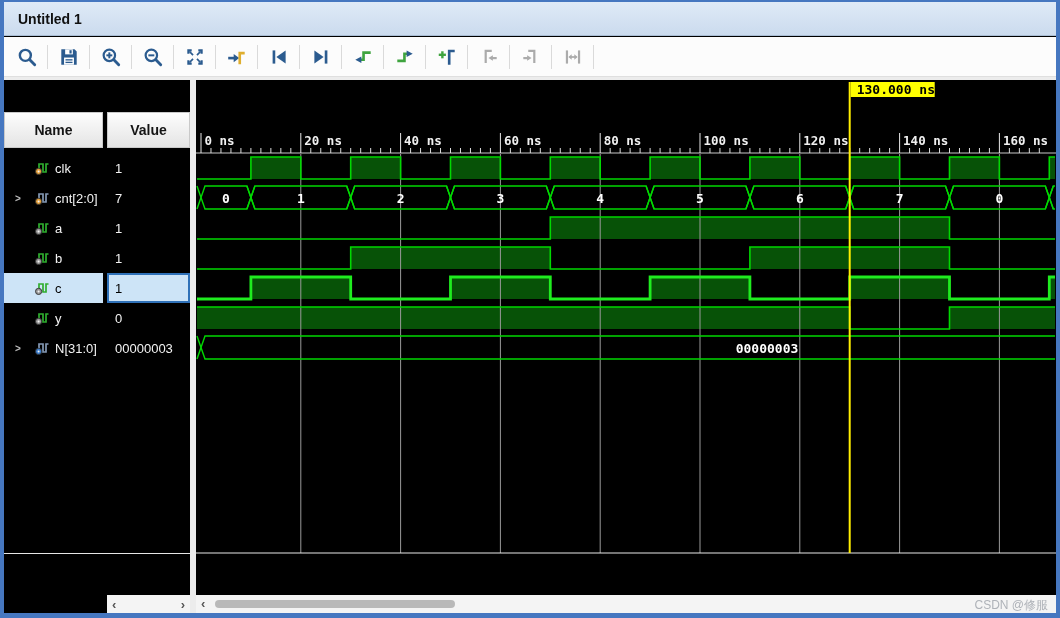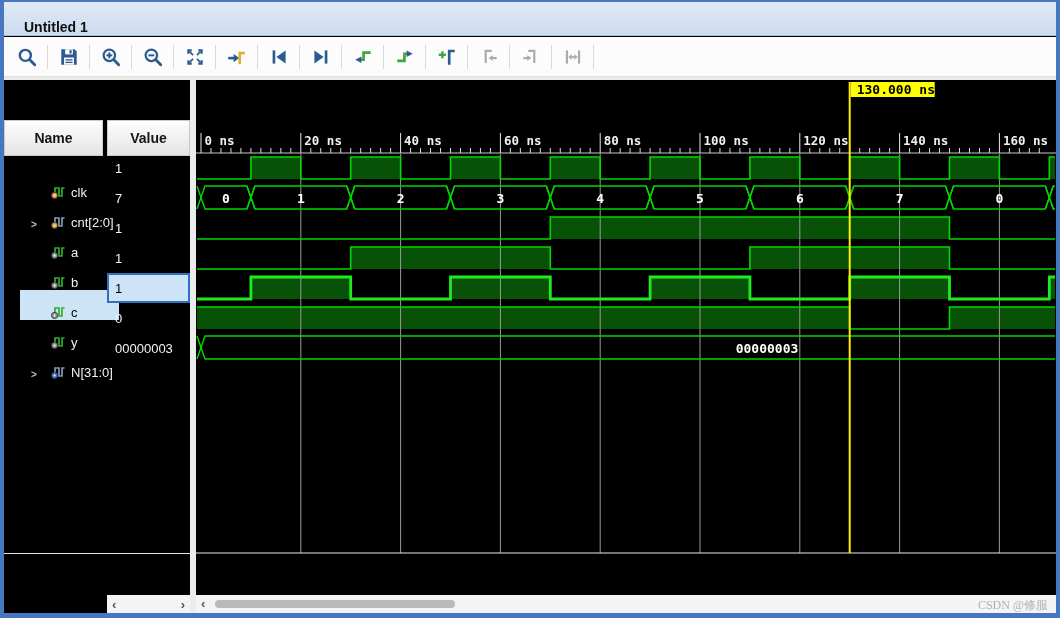--- a/index.html
+++ b/index.html
@@ -7,57 +7,57 @@
           font-family:"Liberation Sans",sans-serif;overflow:hidden;}
   
   .b-edge{position:absolute;background:#4677c0;z-index:50;}
   .b-left{left:0;top:0;width:4px;height:618px;}
   .b-right{right:0;top:0;width:4px;height:618px;}
   .b-top{left:0;top:0;width:1060px;height:2px;}
   .b-bottom{left:0;bottom:0;width:1060px;height:5px;}
   
   .titlebar{position:absolute;left:4px;top:2px;width:1052px;height:34px;
     background:linear-gradient(#dfeaf7,#cbdbee);border-bottom:1px solid #a9bdd4;
-    display:flex;align-items:flex-end;padding-left:20px;box-sizing:border-box;
+    display:flex;align-items:center;padding-left:14px;box-sizing:border-box;
     font-weight:bold;font-size:14px;color:#101010;}
   
   .toolbar{position:absolute;left:4px;top:37px;width:1052px;height:40px;background:#fcfcfc;
     border-bottom:1px solid #dfdfdf;display:flex;align-items:center;padding-left:5px;box-sizing:border-box;}
   .toolstrip{position:absolute;left:4px;top:77px;width:1052px;height:3px;background:#ececec;}
   .tool-btn{width:35px;height:34px;display:flex;align-items:center;justify-content:center;}
   .tool-btn svg{width:22px;height:22px;}
   .tool-sep{width:1px;height:24px;background:#dadada;margin:0 3px;}
   
   .left-panel{position:absolute;left:4px;top:80px;width:186px;height:515px;background:#000;}
   .col-header{position:absolute;top:32px;height:36px;box-sizing:border-box;
     background:linear-gradient(#fdfdfd,#e4e4e4);border:1px solid #c9c9c9;
-    display:flex;align-items:center;justify-content:center;font-weight:bold;font-size:14px;color:#141414;margin-top:8px;}
+    display:flex;align-items:center;justify-content:center;font-weight:bold;font-size:14px;color:#141414;}
   #hdr-name{left:0;width:99px;}
   #hdr-value{left:103px;width:83px;text-align:right;}
-  .sig-name-row{position:absolute;left:16px;width:99px;height:30px;display:flex;align-items:flex-end;
-    color:#f2f2f2;font-size:13px;padding-left:30px;box-sizing:border-box;margin-top:17px;}
+  .sig-name-row{position:absolute;left:0;width:99px;height:30px;display:flex;align-items:center;
+    color:#f2f2f2;font-size:13px;padding-left:30px;box-sizing:border-box;}
   .sig-name-row.sel{background:#cde4f7;color:#000;}
   .sig-icon{display:flex;margin-right:5px;}
   .expander{position:absolute;left:11px;color:#bdbdbd;font-size:10px;font-weight:bold;}
   .sig-val-row{position:absolute;left:103px;width:83px;height:30px;display:flex;align-items:center;
     color:#f2f2f2;font-size:13px;padding-left:8px;box-sizing:border-box;}
   .sig-val-row.sel{background:#cde4f7;color:#000;border:2px solid #2f71b8;padding-left:6px;}
   .panel-bottom-line{position:absolute;left:0;top:473px;width:186px;height:1px;background:#e6e6e6;}
   .val-scroll{position:absolute;left:103px;top:515px;width:83px;height:18px;background:#f4f4f4;
     display:flex;align-items:center;justify-content:space-between;padding:0 5px;box-sizing:border-box;
     color:#555;font-size:13px;font-weight:bold;}
   
   .splitter{position:absolute;left:190px;top:80px;width:6px;height:533px;background:#ececec;}
   
   .wave-panel{position:absolute;left:196px;top:80px;width:860px;height:533px;background:#000;}
   .wave-scroll{position:absolute;left:0;top:515px;width:860px;height:18px;background:#f4f4f4;}
   .ws-arrow{position:absolute;left:5px;top:1px;color:#555;font-size:13px;font-weight:bold;}
   .ws-thumb{position:absolute;left:19px;top:5px;width:240px;height:8px;background:#b9b9b9;border-radius:4px;}
   .watermark{position:absolute;right:8px;top:2px;color:#aeb2b8;font-size:12px;
-    font-family:Liberation Serif, serif;}
+    font-family:Liberation Sans, sans-serif;}
 </style>
 </head>
 <body>
 
 <div class="screen">
 
   <div class="titlebar">
     <span>Untitled 1</span>
   </div>
 

